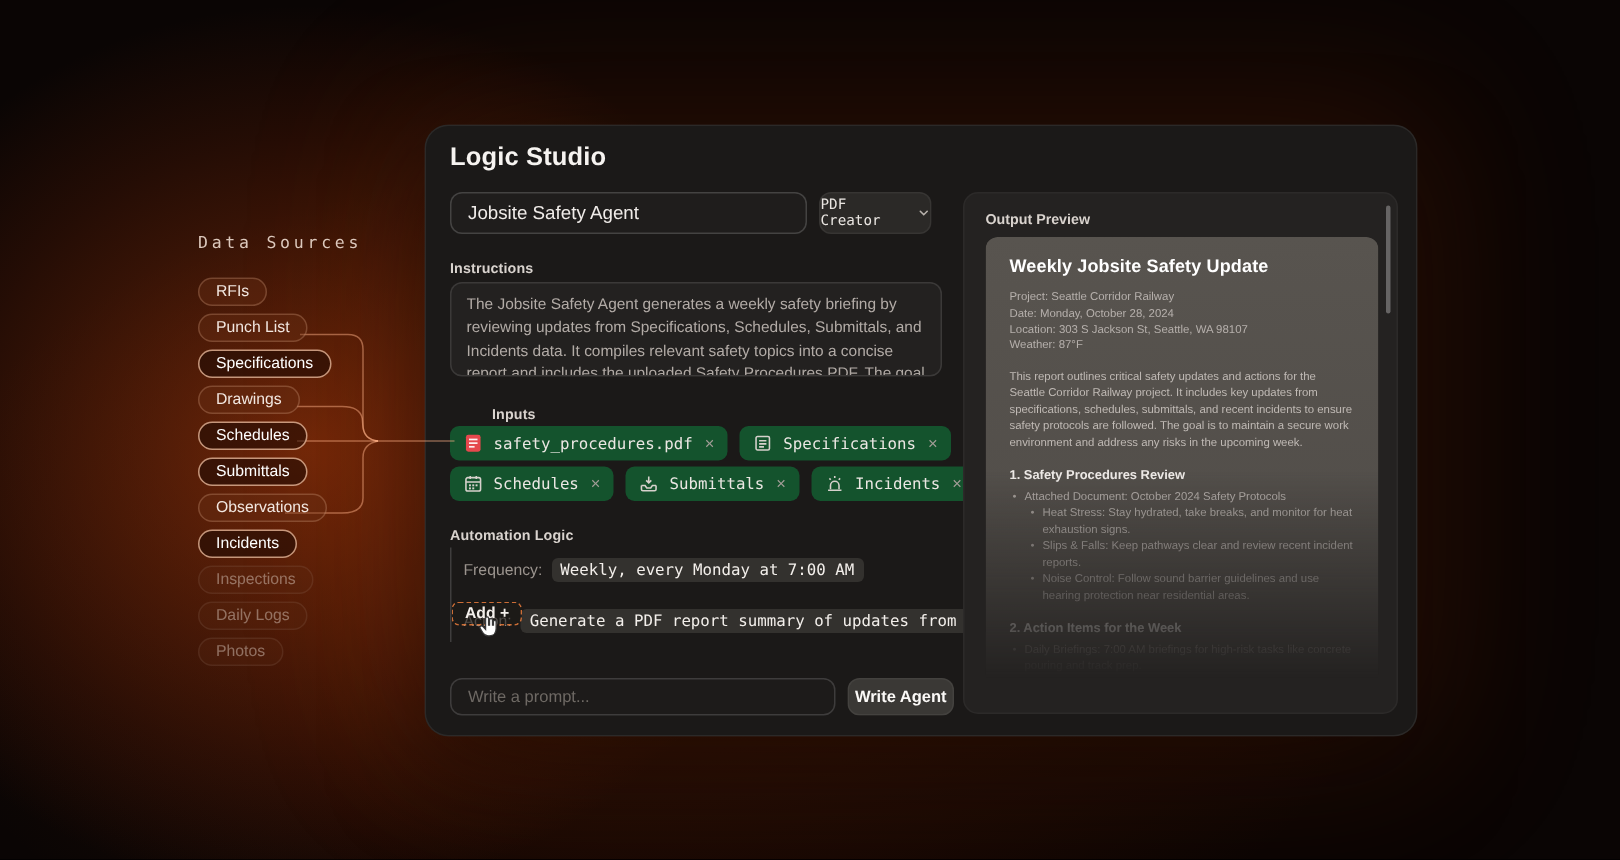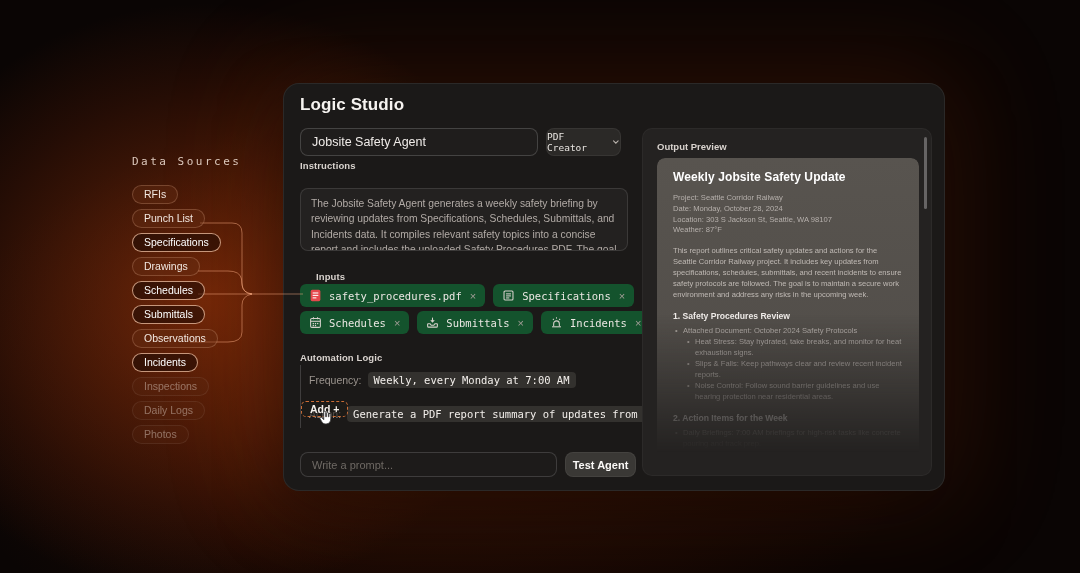--- a/index.html
+++ b/index.html
@@ -154,26 +154,26 @@
 
     <input class="name-input" type="text" value="Jobsite Safety Agent" style="">
 
     <div class="type-btn">
       <span>PDF Creator</span>
       <svg width="8" height="8" viewBox="0 0 10 10">
         <path d="M2 3.5 L5 6.5 L8 3.5" fill="none" stroke="#b8b2ac" stroke-width="1.4" stroke-linecap="round"></path>
       </svg>
     </div>
 
-    <div class="sec-label" style="left:16px; top:76px;">Instructions</div>
+    <div class="sec-label" style="left:16px; top:90px;">Instructions</div>
     <div class="instr-box">
       <div class="instr-text">The Jobsite Safety Agent generates a weekly safety briefing by reviewing updates from Specifications, Schedules, Submittals, and Incidents data. It compiles relevant safety topics into a concise report and includes the uploaded Safety Procedures PDF. The goal is to reinforce critical safety protocols and address site-specific risks.</div>
     </div>
 
-    <div class="sec-label" style="left:4px; top:187px;padding-left:28px;">Inputs</div>
+    <div class="sec-label" style="left:16px; top:187px;padding-left:28px;">Inputs</div>
 
     <div class="chip-row" style="top:200px;">
       <div class="chip">
         <svg class="icon-14" viewBox="0 0 16 16">
           <rect x="2" y="1" width="12" height="14" rx="2" fill="#e5484d"></rect>
           <rect x="4.5" y="4.2" width="7" height="1.4" fill="#fff" opacity="0.92"></rect>
           <rect x="4.5" y="7.2" width="7" height="1.4" fill="#fff" opacity="0.92"></rect>
           <rect x="4.5" y="10.2" width="4.6" height="1.4" fill="#fff" opacity="0.92"></rect>
         </svg>
         <span>safety_procedures.pdf</span>
@@ -246,21 +246,21 @@
     </div>
     <div class="add-btn">
       <span>Add +</span>
     </div>
     <svg class="cursor-icon" width="17" height="17" viewBox="0 0 24 24">
       <path d="M9.5 4.5a1.4 1.4 0 0 1 2.8 0V11h.9V6.3a1.4 1.4 0 0 1 2.8 0V11h.9V7.8a1.25 1.25 0 0 1 2.5 0V14c0 4-2.4 7-6.3 7h-1.3c-2.4 0-3.9-1.2-5-3.1l-2.4-4c-.6-1 .1-2.2 1.3-2.2.5 0 1 .2 1.3.6l2.5 2.7V4.5z" fill="#ffffff" stroke="#3a3a3a" stroke-width="1.2"></path>
     </svg>
 
     <input class="prompt-input" type="text" placeholder="Write a prompt..." style="">
     <div class="test-btn">
-      <span>Test Agent</span>
+      <span>Write Agent</span>
     </div>
 
     <div class="preview">
       <div class="preview-label">Output Preview</div>
       <div class="doc">
         <div class="doc-title">Weekly Jobsite Safety Update</div>
         <div class="doc-meta">
           <div>Project: Seattle Corridor Railway</div>
           <div>Date: Monday, October 28, 2024</div>
           <div>Location: 303 S Jackson St, Seattle, WA 98107</div>

